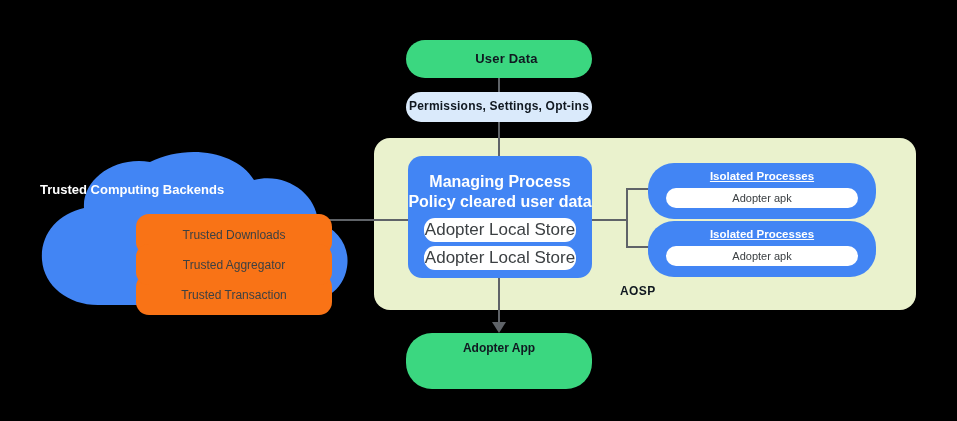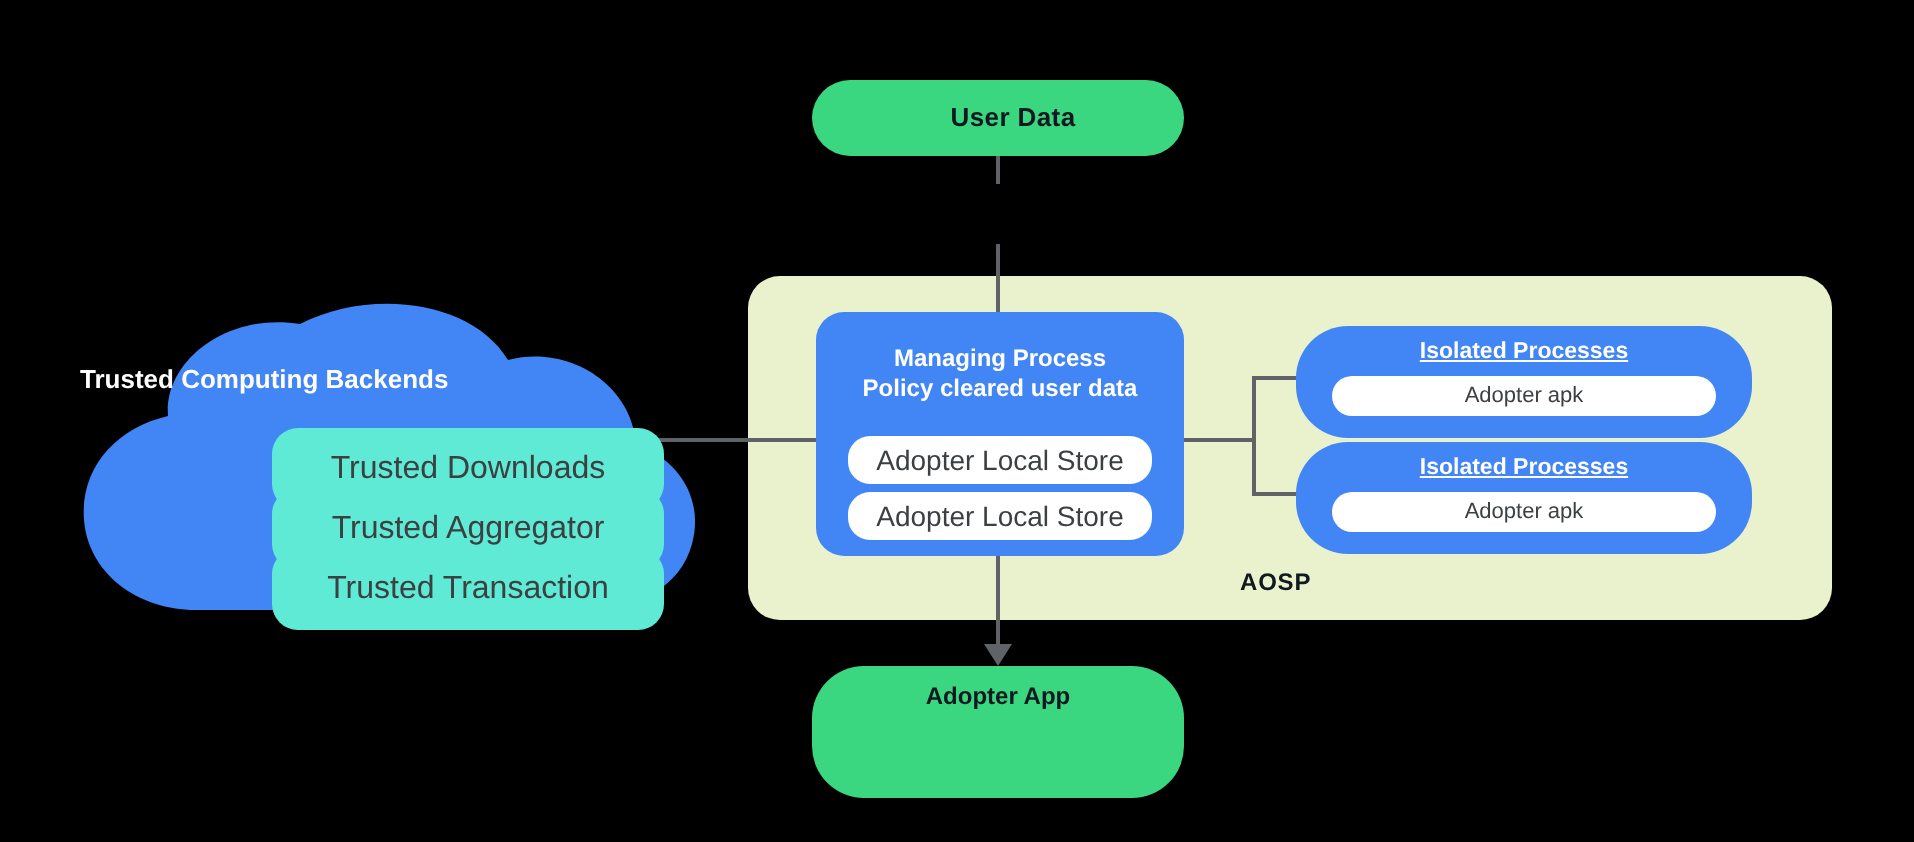--- a/index.html
+++ b/index.html
@@ -99,26 +99,26 @@
     text-align: left;
     color: #ffffff;
     font-size: 13px;
     font-weight: bold;
   }
   .cloud-item {
     position: absolute;
     left: 96px;
     width: 196px;
     height: 41px;
-    background: #5eead4;
+    background: #f97316;
     border-radius: 13px;
     display: flex;
     align-items: center;
     justify-content: center;
-    font-size: 16px;
+    font-size: 12px;
     color: #3C4043;
   }
   .cloud-item.i0 { top: 64px; }
   .cloud-item.i1 { top: 94px; }
   .cloud-item.i2 { top: 124px; }
 
   
   .managing {
     position: absolute;
     left: 408px;
@@ -127,35 +127,35 @@
     height: 122px;
     background: #4285F4;
     border-radius: 14px;
   }
   .managing .mtitle {
     position: absolute;
     left: 0; top: 16px;
     width: 184px;
     text-align: center;
     color: #ffffff;
-    font-size: 12px;
+    font-size: 16px;
     font-weight: bold;
     line-height: 1.25;
   }
   .managing .store {
     position: absolute;
     left: 16px;
     width: 152px;
     height: 24px;
     background: #ffffff;
     border-radius: 11px;
     display: flex;
     align-items: center;
     justify-content: center;
-    font-size: 14px;
+    font-size: 17px;
     color: #3C4043;
   }
   .managing .store.s0 { top: 62px; }
   .managing .store.s1 { top: 90px; }
 
   
   .isolated {
     position: absolute;
     left: 648px;
     width: 228px;
@@ -188,21 +188,21 @@
     font-size: 11px;
     color: #3C4043;
   }
 
   
   .adopter {
     position: absolute;
     left: 406px;
     top: 333px;
     width: 186px;
-    height: 66px;
+    height: 56px;
     background: #3BD780;
     border-radius: 26px;
   }
   .adopter .atitle {
     position: absolute;
     left: 0; top: 8px;
     width: 186px;
     text-align: center;
     color: #101820;
     font-size: 12px;
@@ -265,20 +265,23 @@
   <div class="conn h c-cloud-aosp"></div>
   <div class="conn h c-mgmt-right"></div>
   <div class="conn v c-bracket-v"></div>
   <div class="conn h c-bracket-t"></div>
   <div class="conn h c-bracket-b"></div>
 
   <div class="pill userdata">
     <span class="title">User Data</span>
   </div>
 
+  <div class="pill permissions">
+    <span class="title">Permissions,  Settings, Opt-ins</span>
+  </div>
 
   <div class="cloud">
     <svg width="312" height="160" viewBox="0 0 312 160">
       <path fill="#4285F4" d="M110,12 C145,-6 196,0 214,30 C244,22 276,42 278,72
         C300,80 312,100 306,122 C300,144 278,155 252,155
         L58,155 C28,155 4,136 2,110 C0,84 18,64 44,58
         C42,30 74,6 110,12 Z"></path>
     </svg>
     <div class="cloud-title">Trusted Computing Backends</div>
     <div class="cloud-item i0">Trusted Downloads</div>

